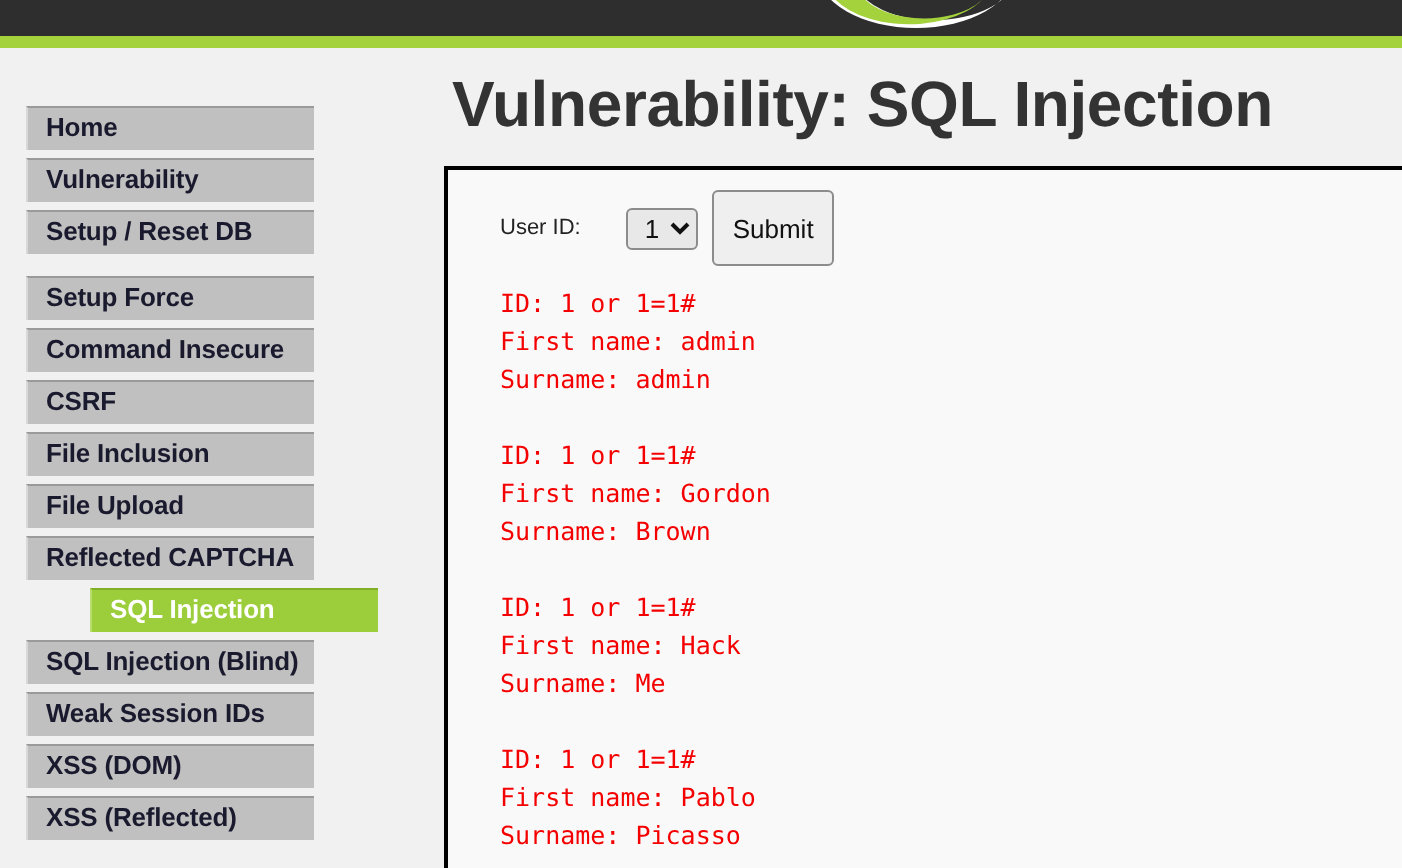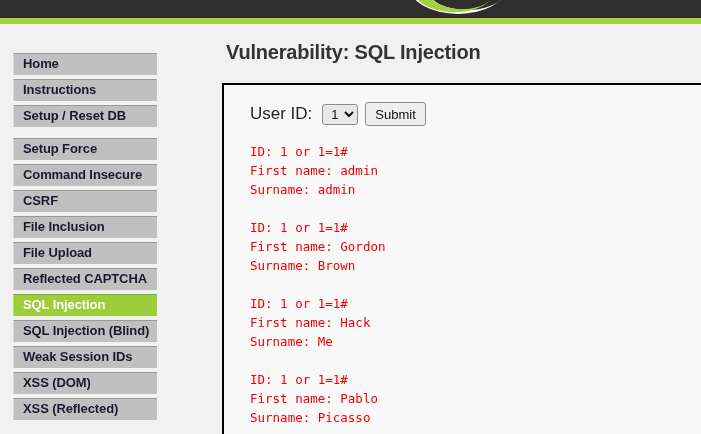--- a/index.html
+++ b/index.html
@@ -66,33 +66,34 @@
     white-space: nowrap;
     overflow: hidden;
     cursor: pointer;
     letter-spacing: -0.1px;
   }
   .nav-item.active {
     background: #9ccd3a;
     border-top: 1px solid #7fae27;
     border-left: 1px solid #b7dd6d;
     color: #ffffff;
+    margin-left: 32px;
   }
 
   
   #main {
     position: absolute;
     left: 222px;
     top: 30px;
     right: 0;
   }
   #page-title {
     margin: 0;
     padding: 0 0 0 4px;
-    font-size: 20px;
+    font-size: 32px;
     font-weight: bold;
     line-height: 44px;
     color: #333333;
     font-family: "Liberation Sans", sans-serif;
     letter-spacing: -0.2px;
     white-space: nowrap;
   }
   #content-box {
     position: absolute;
     left: 0;
@@ -110,40 +111,40 @@
   }
 
   
   #form-row {
     display: flex;
     align-items: center;
     height: 22px;
     margin-bottom: 17px;
   }
   #user-id-label {
-    font-size: 17px;
+    font-size: 11px;
     color: #222;
-    margin-right: 10px;
+    margin-right: 23px;
     font-family: "Liberation Sans", sans-serif;
   }
   #user-id-select {
     font-family: "Liberation Sans", sans-serif;
     font-size: 13px;
     height: 21px;
     padding: 1px 2px 1px 4px;
     background: #e8e8e8;
     border: 1px solid #8c8c8c;
     border-radius: 3px;
     color: #111;
     cursor: pointer;
   }
   #submit-button {
     font-family: "Liberation Sans", sans-serif;
     font-size: 13px;
-    height: 24px;
+    height: 38px;
     margin-left: 7px;
     padding: 0 9px;
     background: #efefef;
     border: 1px solid #8c8c8c;
     border-radius: 3px;
     color: #111;
     cursor: pointer;
   }
 
   
@@ -164,21 +165,21 @@
     <path d="M10 30 A 49 28 0 0 0 108 30 A 40 22 0 0 1 28 34 Z" fill="#ffffff"></path>
     <path d="M6 26 A 46 26 0 0 1 98 24 A 37 20 0 0 0 22 29 Z" fill="#a4d23c"></path>
     <path d="M14 36 A 42 24 0 0 0 92 44 A 34 19 0 0 1 30 39 Z" fill="#a4d23c"></path>
   </svg>
 </div>
 <div id="green-rule"></div>
 
 <nav id="sidebar">
   <div class="nav-group">
     <a class="nav-item">Home</a>
-    <a class="nav-item">Instructions</a>
+    <a class="nav-item">Vulnerability</a>
     <a class="nav-item">Setup / Reset DB</a>
   </div>
   <div class="nav-group">
     <a class="nav-item">Setup Force</a>
     <a class="nav-item">Command Insecure</a>
     <a class="nav-item">CSRF</a>
     <a class="nav-item">File Inclusion</a>
     <a class="nav-item">File Upload</a>
     <a class="nav-item">Reflected CAPTCHA</a>
     <a class="nav-item active">SQL Injection</a>

